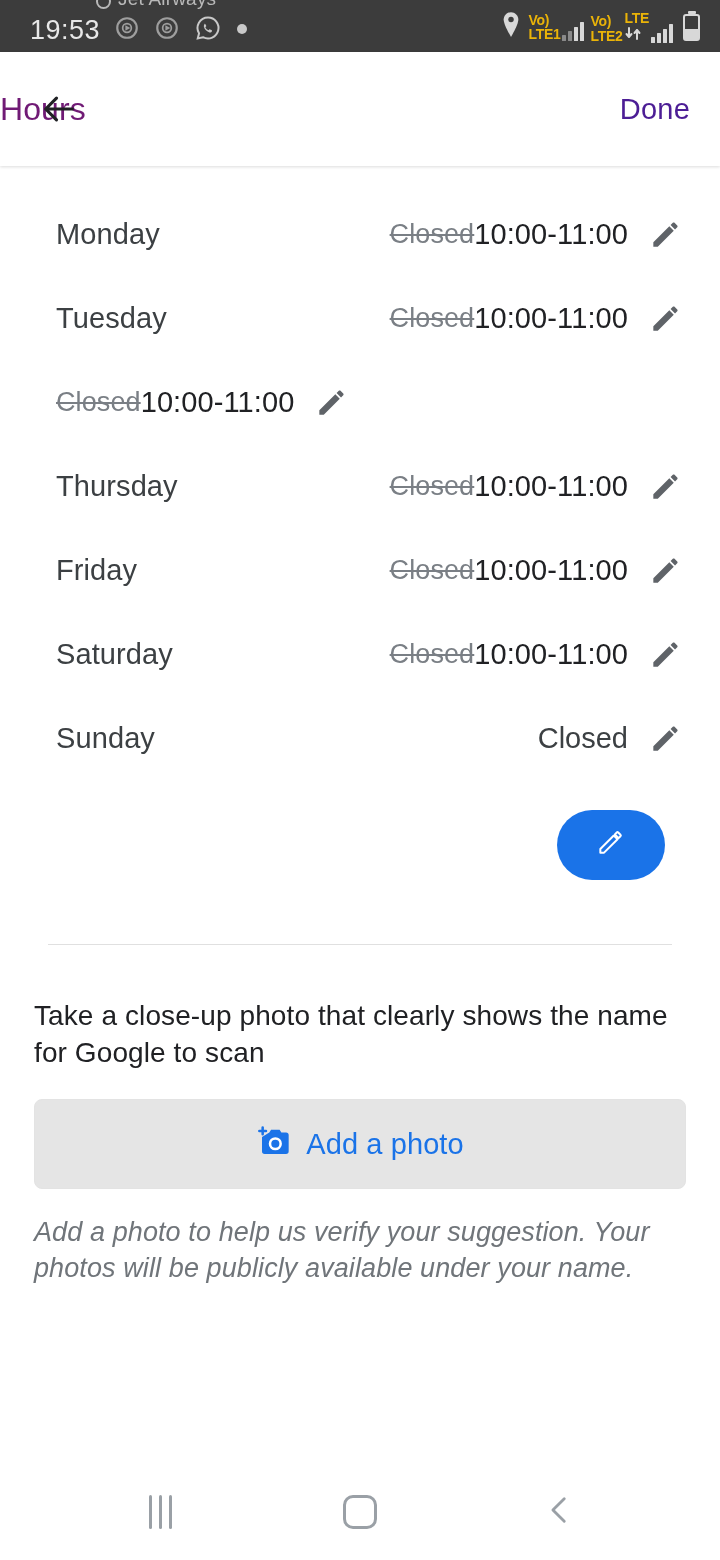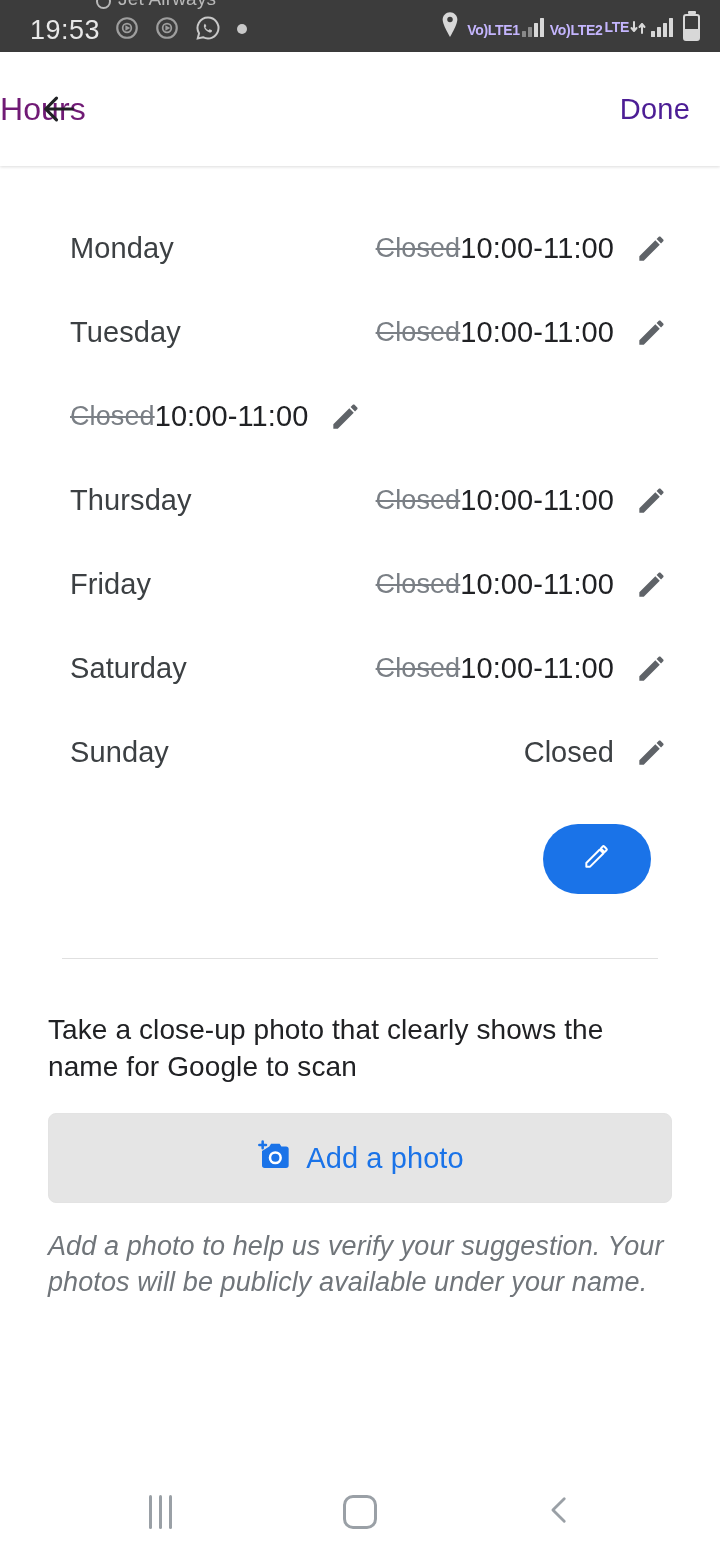--- a/index.html
+++ b/index.html
@@ -69,24 +69,24 @@
   .status-right {
     position: absolute;
     right: 20px;
     top: 11px;
     display: flex;
     align-items: center;
     gap: 6px;
   }
   .volte-block {
     display: flex;
-    flex-direction: row;
+    flex-direction: column;
     justify-content: center;
     line-height: 1.02;
-    color: #c4b5fd;
+    color: #eab308;
   }
   .volte-top { font-size: 14px; font-weight: bold; letter-spacing: -.3px; }
   .volte-bot { font-size: 14px; font-weight: bold; letter-spacing: -.3px; }
   .volte-row { display: flex; align-items: flex-end; gap: 2px; }
   .bars { display: flex; align-items: flex-end; gap: 2px; height: 20px; }
   .bars i { display: block; width: 4px; background: #d8d8d8; border-radius: .5px; }
   .bars i:nth-child(1) { height: 6px; }
   .bars i:nth-child(2) { height: 10px; }
   .bars i:nth-child(3) { height: 14px; }
   .bars i:nth-child(4) { height: 19px; }
@@ -142,21 +142,21 @@
     color: #4c1d95;
     cursor: pointer;
     padding: 8px 4px;
     letter-spacing: .2px;
   }
 
   
   .content {
     flex: 1 1 auto;
     background: #ffffff;
-    padding: 14px;
+    padding: 0;
     overflow: hidden;
   }
 
   .hours-list {
     padding: 26px 0 0 0;
   }
   .hour-row {
     display: flex;
     align-items: center;
     padding: 0 30px 0 56px;

